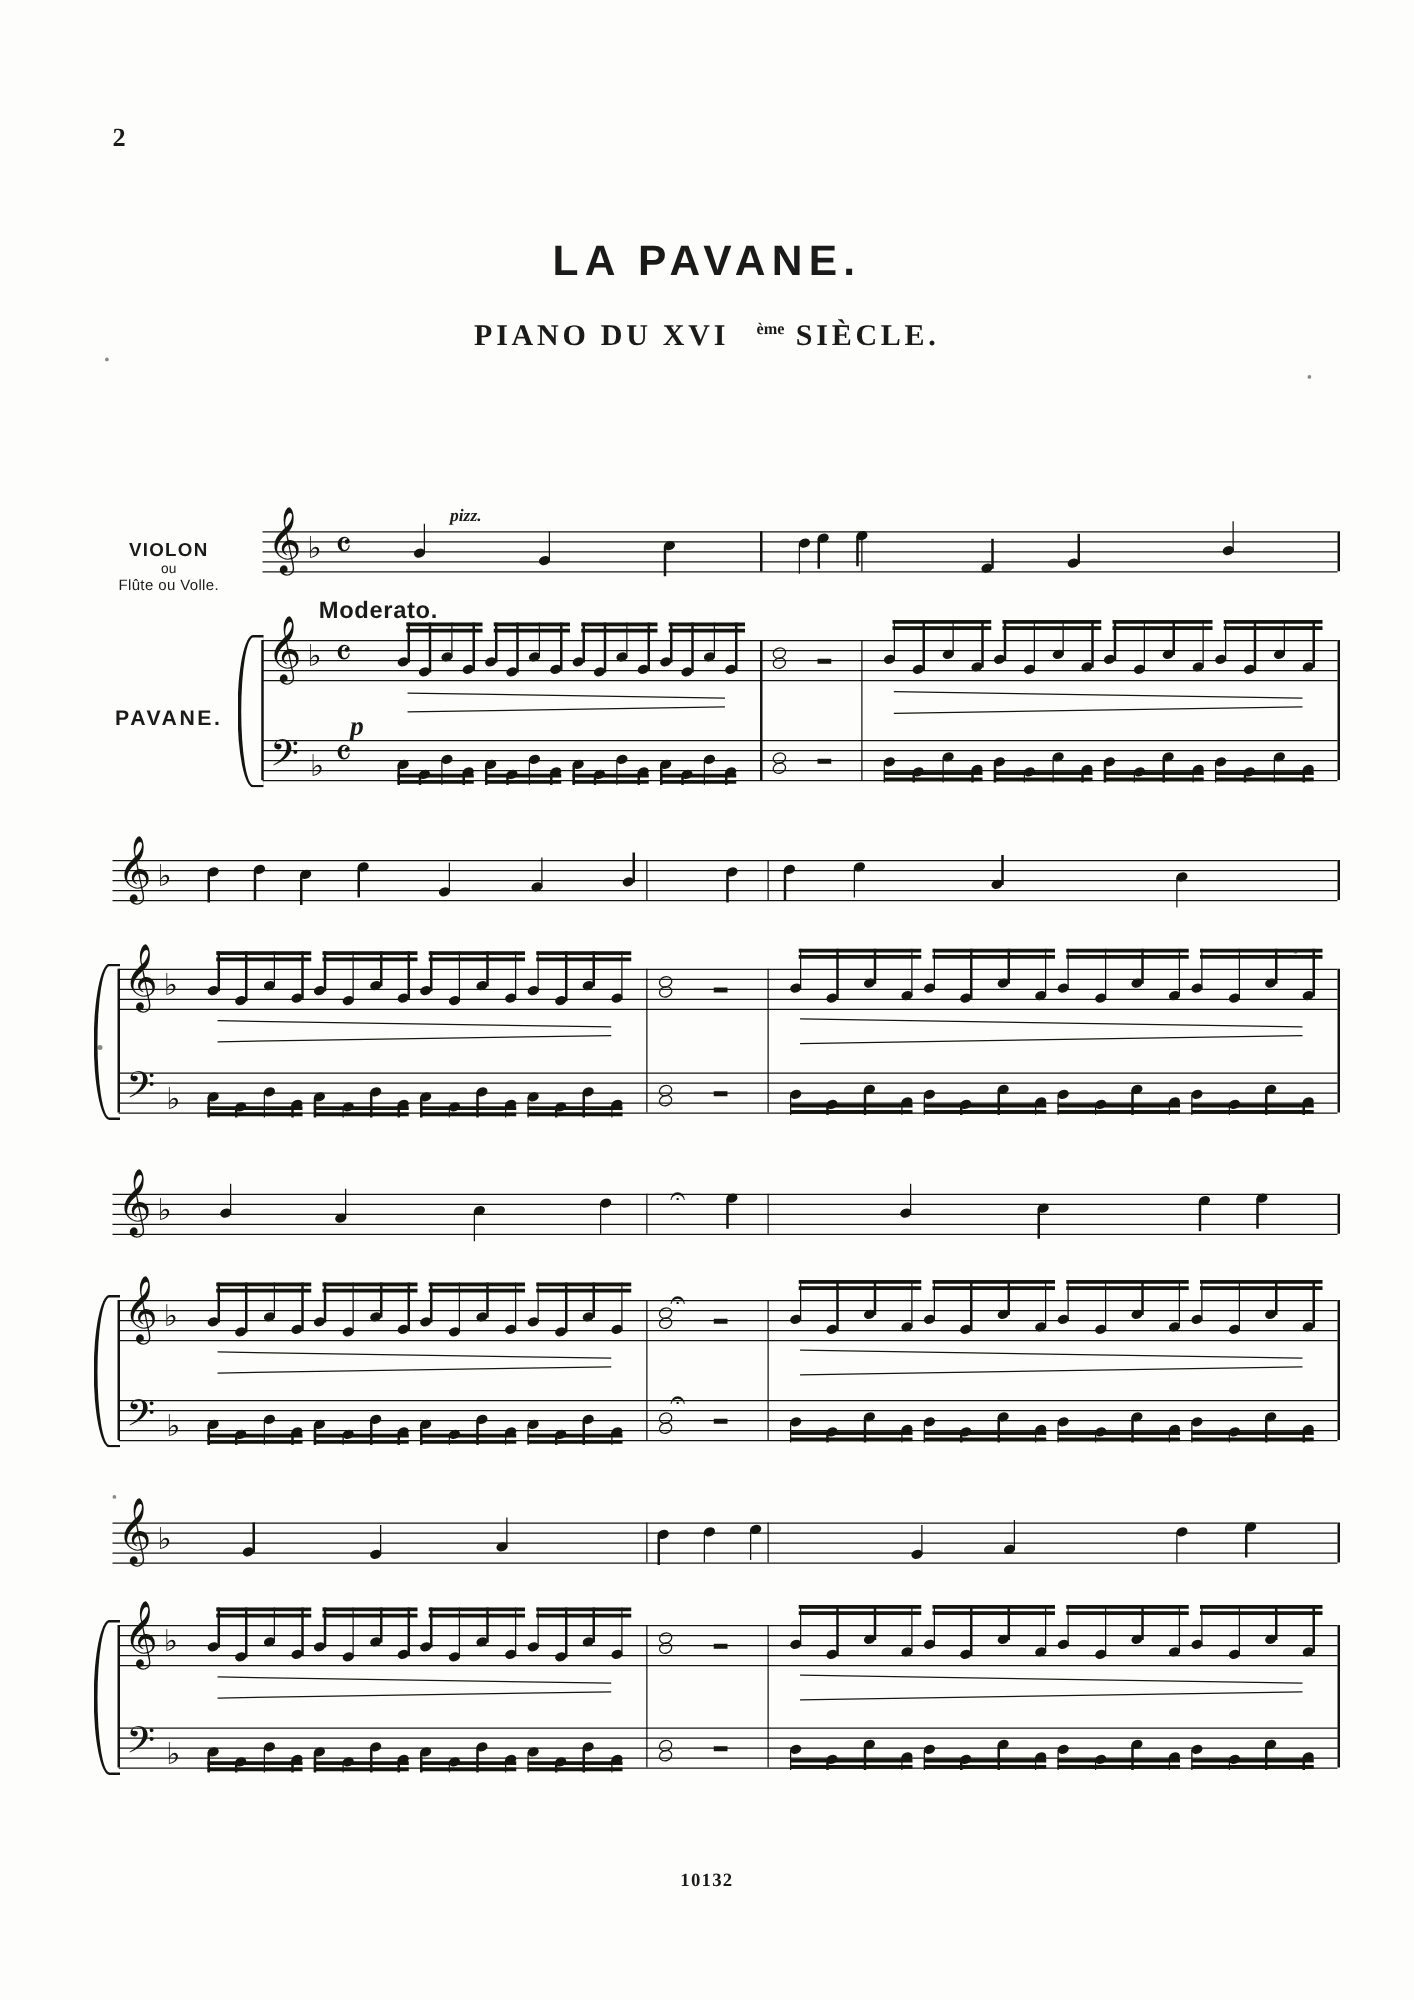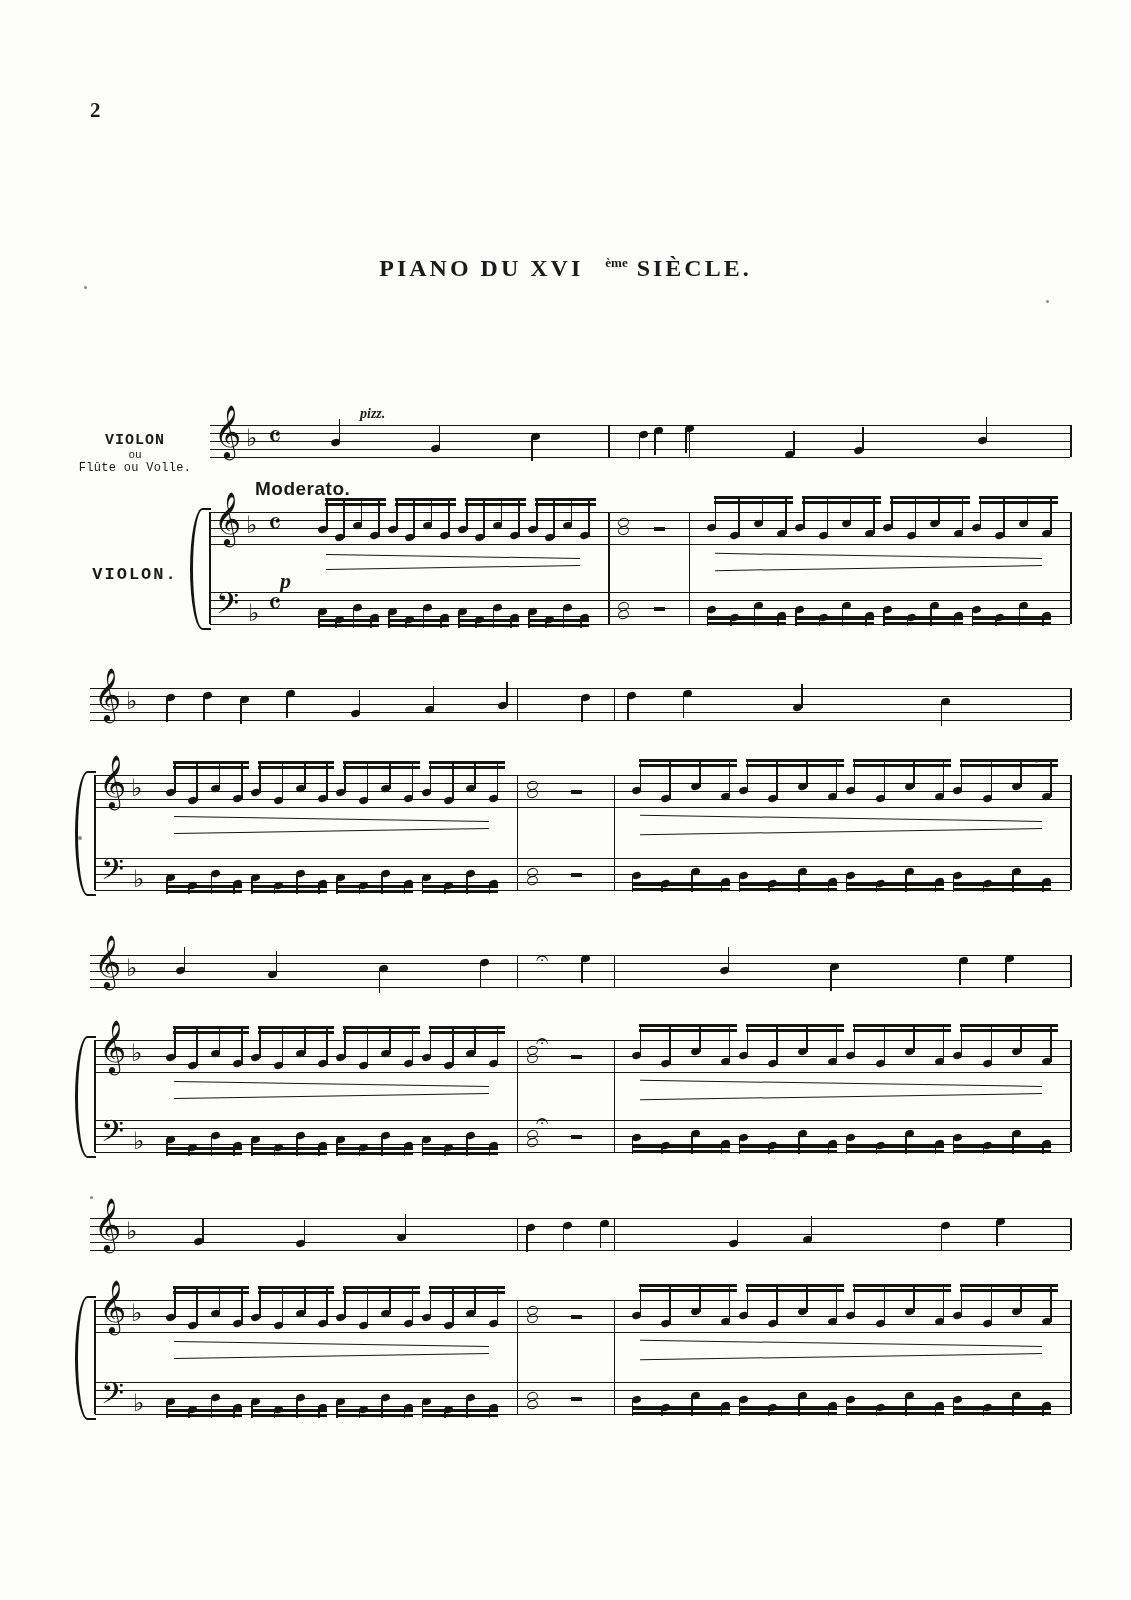--- a/index.html
+++ b/index.html
@@ -75,21 +75,21 @@
     text-align: center;
     font-family: "Liberation Serif", serif;
     font-weight: bold;
     font-size: 15px;
     letter-spacing: 1px;
   }
   
   .label-block {
     position: absolute;
     text-align: center;
-    font-family: Liberation Mono, monospace;
+    font-family: Liberation Sans, sans-serif;
     line-height: 1.15;
   }
   .lbl-violon {
     left: 70px;
     top: 432px;
     width: 130px;
   }
   .lbl-violon .l1 { font-size: 15px; letter-spacing: 1px; font-weight: 600;}
   .lbl-violon .l2 { font-size: 11px; }
   .lbl-violon .l3 { font-size: 12px; letter-spacing: 0.3px; }
@@ -239,30 +239,31 @@
     border-radius: 50%;
     opacity: .55;
   }
 </style>
 </head>
 <body>
 
 <div class="page">
 
   <div class="page-number">2</div>
+  <div class="title">LA PAVANE.</div>
   <div class="subtitle">
     <span>PIANO DU XVI</span><sup>ème</sup><span> SIÈCLE.</span>
   </div>
 
   <div class="label-block lbl-violon">
     <div class="l1">VIOLON</div>
     <div class="l2">ou</div>
     <div class="l3">Flûte ou Volle.</div>
   </div>
-  <div class="label-block lbl-piano">VIOLON.</div>
+  <div class="label-block lbl-piano">PAVANE.</div>
   <div class="tempo">Moderato.</div>
   <div class="pizz">pizz.</div>
   <div class="dyn-p">p</div>
 
   <div class="system" id="sys1" style="left: 0px; top: 0px; width: 1131px; height: 1600px;">
       <div class="stave" style="left: 210px; top: 425px; width: 860px;">
         <div class="ln"></div>
         <div class="ln"></div>
         <div class="ln"></div>
         <div class="ln"></div>
@@ -1163,18 +1164,19 @@
       <div class="notehead open" style="left: 526.8px; top: 1306px;"></div>
       <div class="notehead open" style="left: 526.8px; top: 1314px;"></div>
       <div class="rest-half" style="left: 571.205px; top: 1315px;"></div>
       <div class="notehead open" style="left: 526.8px; top: 1392px;"></div>
       <div class="notehead open" style="left: 526.8px; top: 1400px;"></div>
       <div class="rest-half" style="left: 571.205px; top: 1397px;"></div>
       <div class="hairpin" style="left: 174px; top: 1346px; width: 314.8px;"></div>
       <div class="hairpin" style="left: 639.61px; top: 1346px; width: 402.39px;"></div>
     </div>
 
+  <div class="plate-number-bottom">10132</div>
 <div class="smudge" style="left: 84px; top: 286px; width: 3px; height: 3px;"></div>
     <div class="smudge" style="left: 1046px; top: 300px; width: 3px; height: 3px;"></div>
     <div class="smudge" style="left: 78px; top: 836px; width: 4px; height: 4px;"></div>
     <div class="smudge" style="left: 1035px; top: 760px; width: 3px; height: 3px;"></div>
     <div class="smudge" style="left: 90px; top: 1196px; width: 3px; height: 3px;"></div>
   </div>
 
 </body></html>

